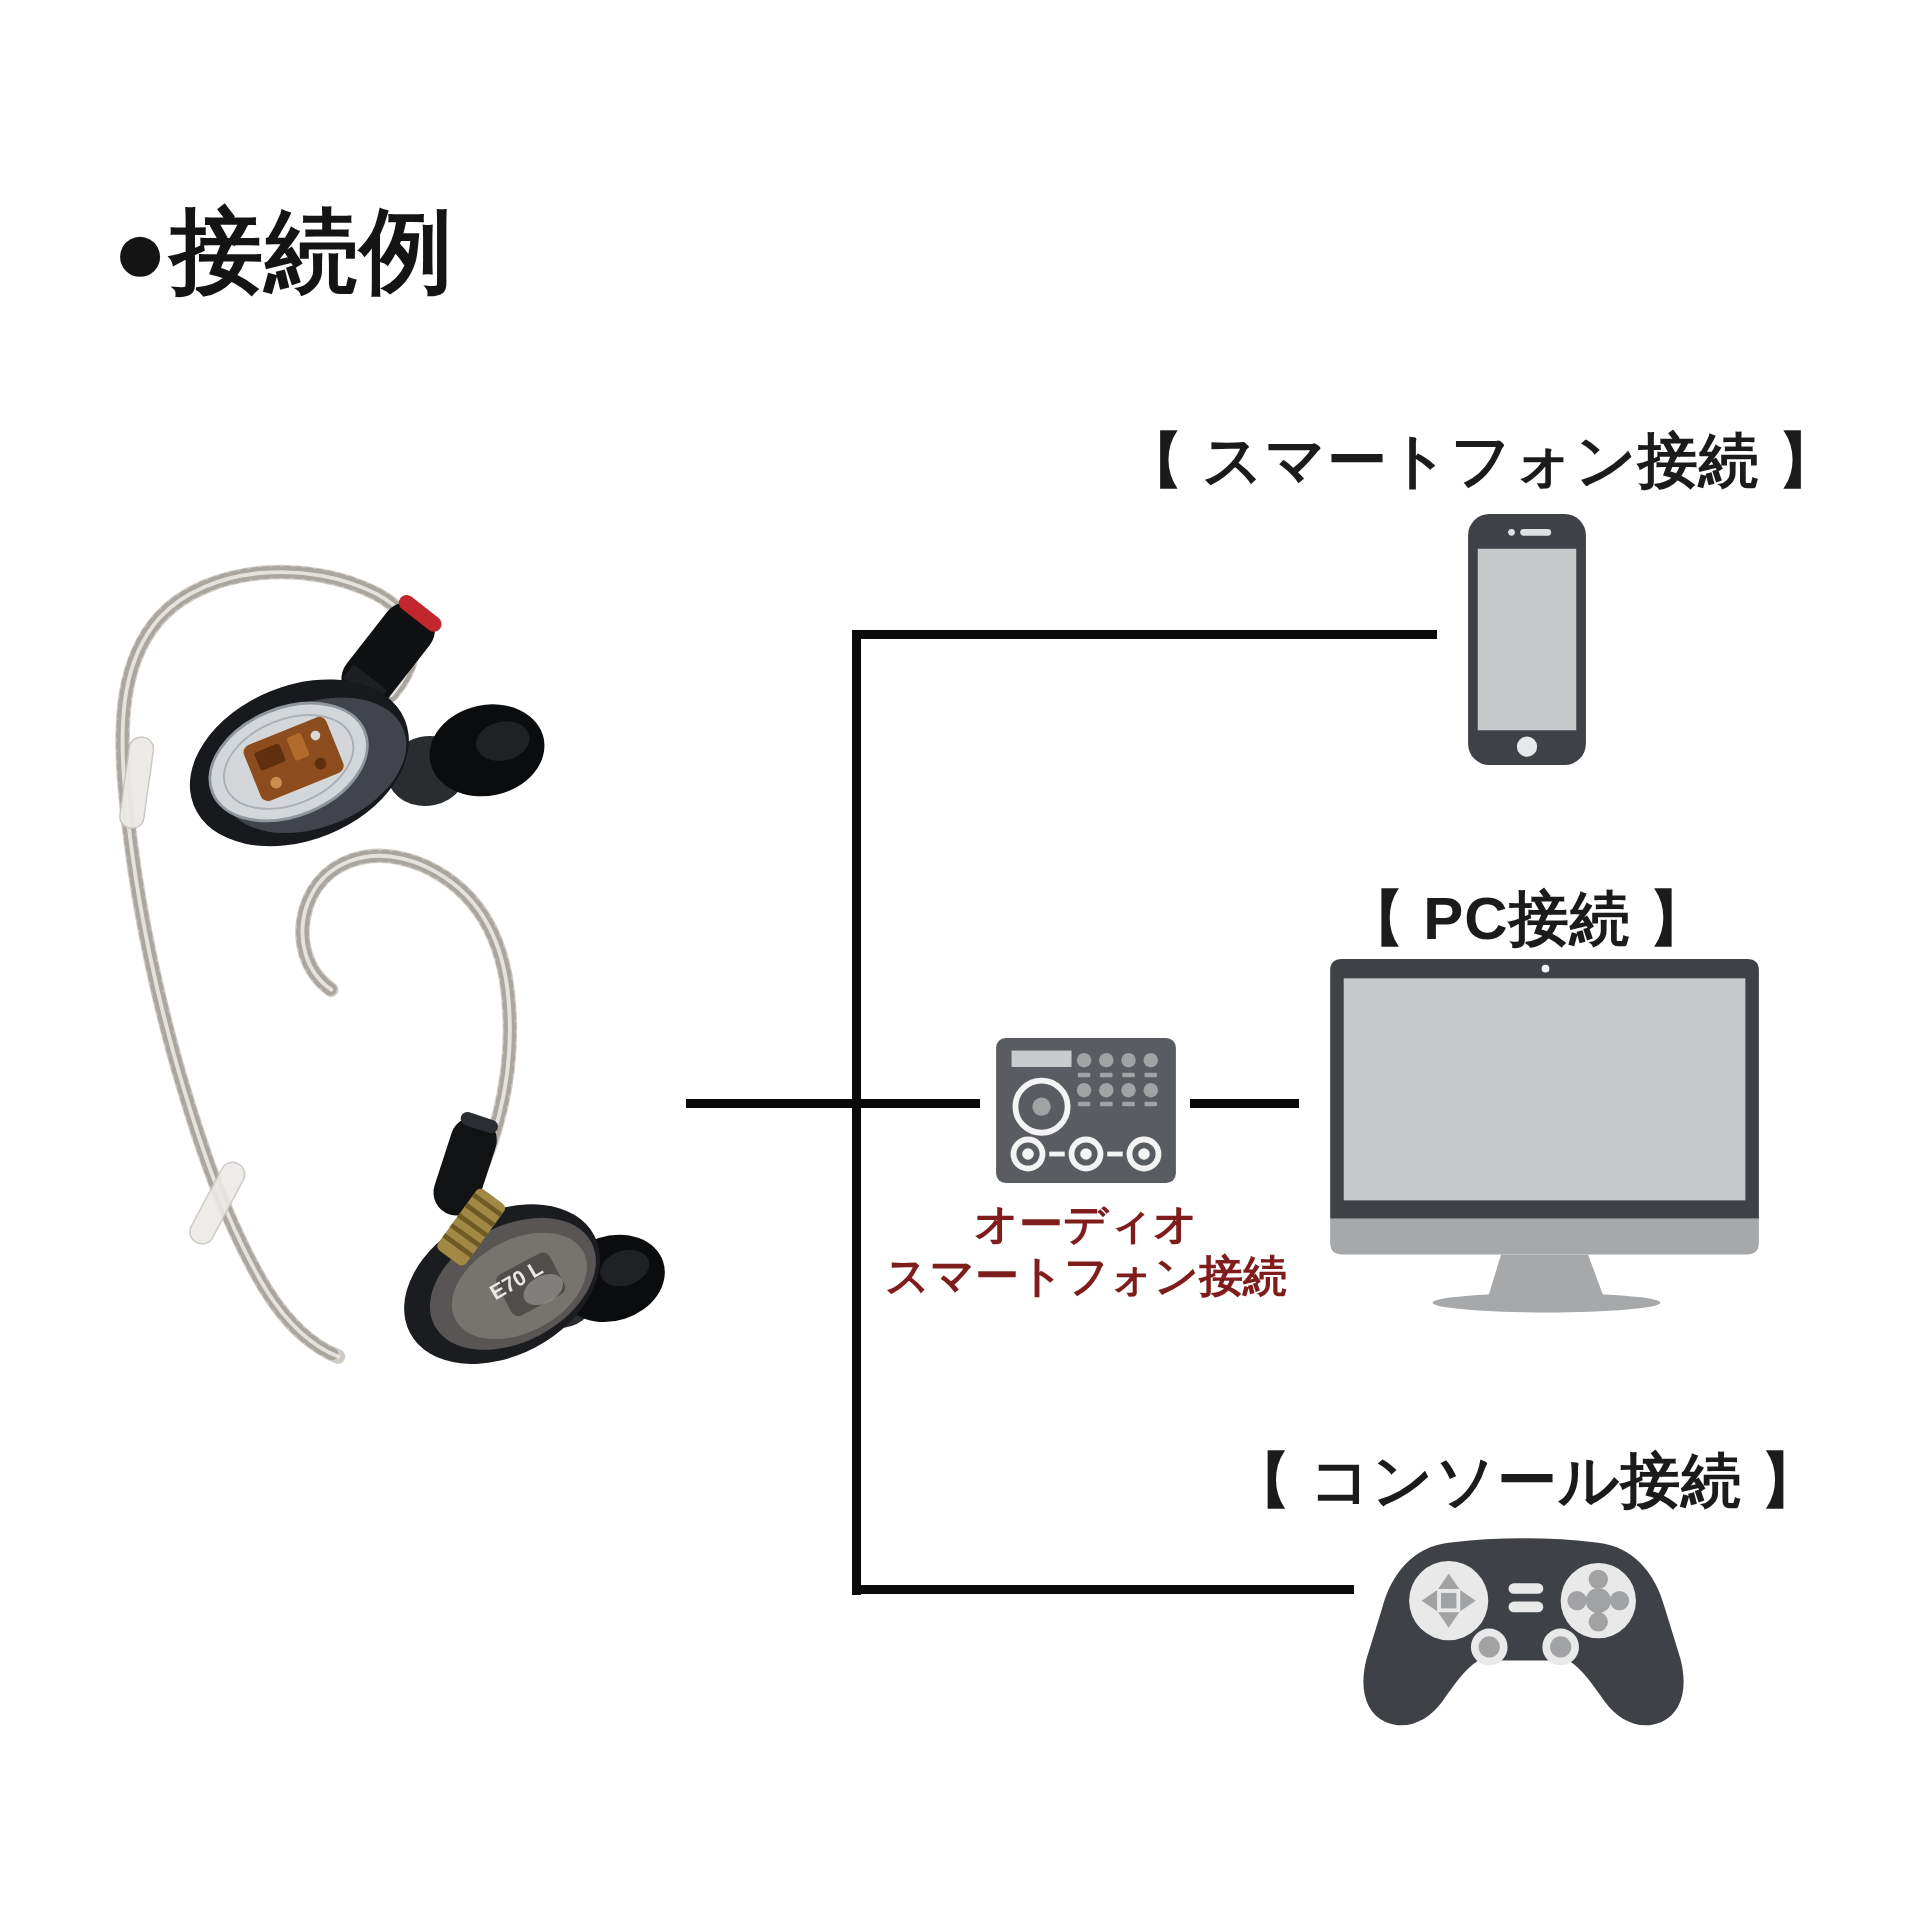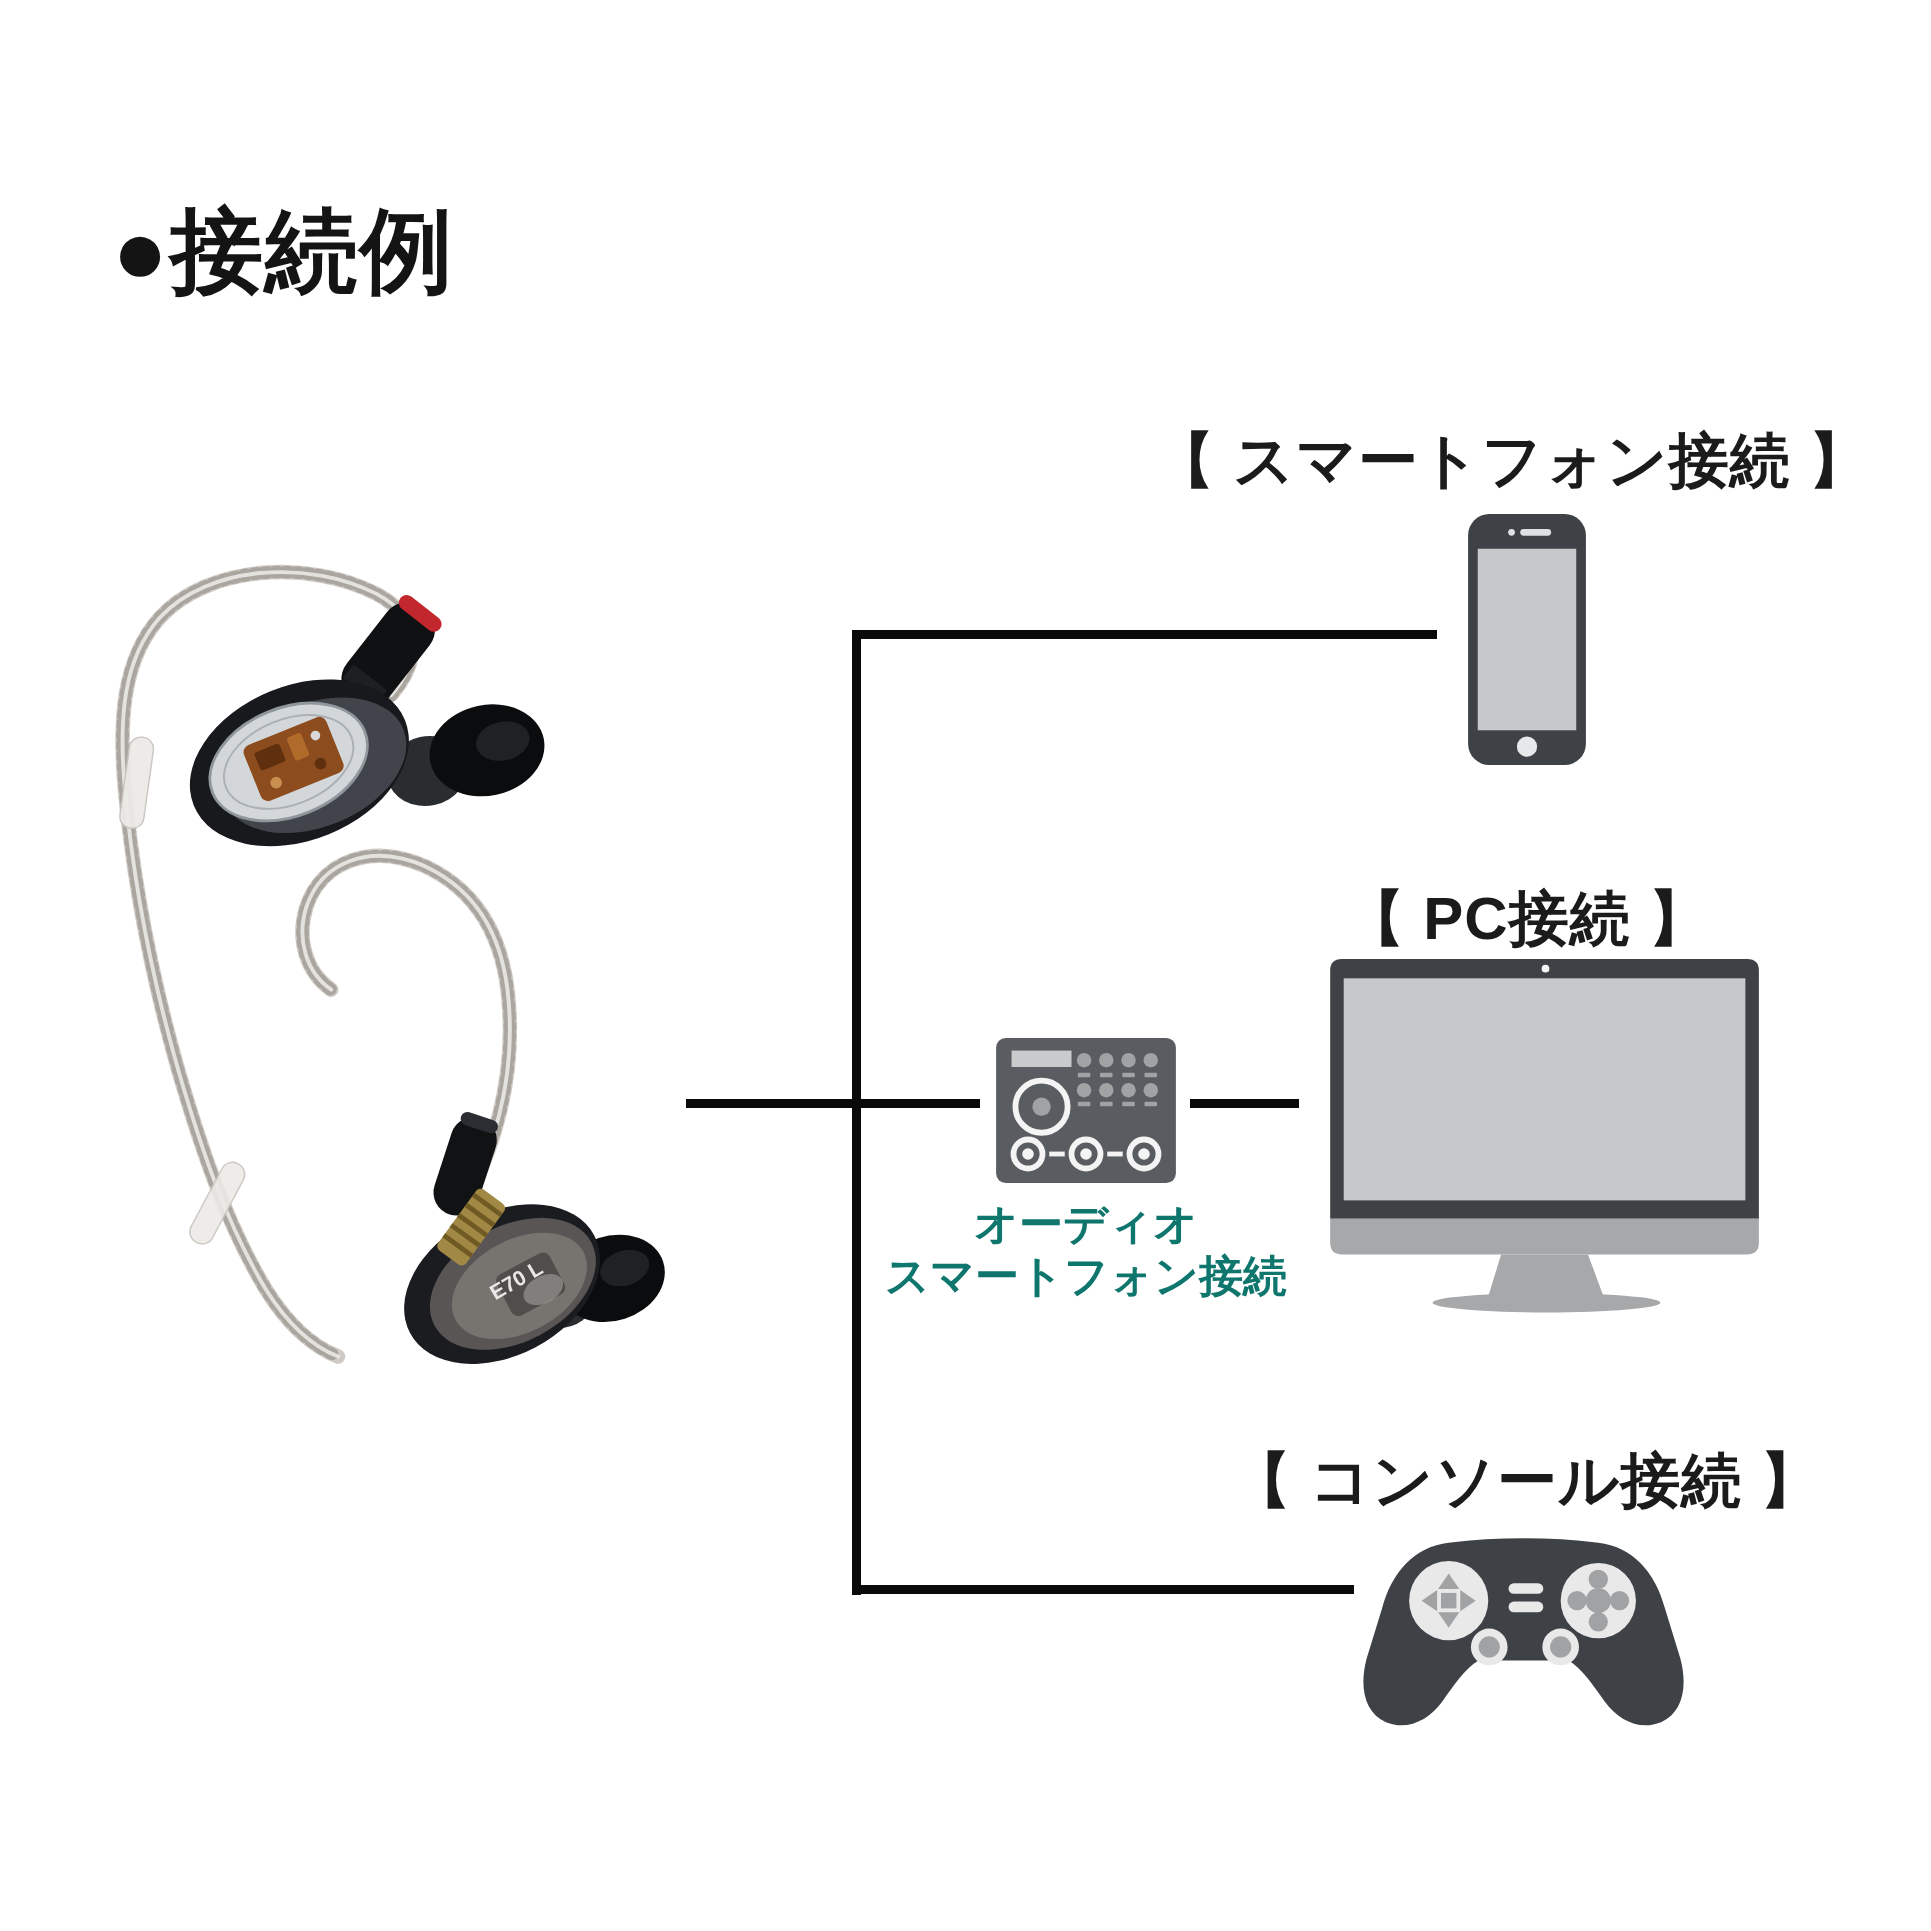--- a/index.html
+++ b/index.html
@@ -13,39 +13,39 @@
     white-space:nowrap;
   }
   .line { position:absolute; background:#0a0a0a; }
   .bracket-label {
     position:absolute; transform:translateX(-50%);
     font-size:60px; font-weight:800; color:#1b1b1b; white-space:nowrap;
     letter-spacing:1px;
   }
   .iface-label {
     position:absolute; left:1086px; top:1198px; transform:translateX(-50%);
-    font-size:44px; font-weight:600; color:#0f766e; text-align:center;
+    font-size:44px; font-weight:600; color:#7f1d1d; text-align:center;
     line-height:52px; white-space:nowrap;
   }
   .icon { position:absolute; }
 </style>
 </head>
 <body>
 
 <div class="canvas">
 
   <div class="page-title">●接続例</div>
 
   <div class="line" style="left:852px; top:630px; width:585px; height:8.7px;"></div>
   <div class="line" style="left:852px; top:630px; width:8.7px; height:965px;"></div>
   <div class="line" style="left:686px; top:1099px; width:294px; height:8.7px;"></div>
   <div class="line" style="left:1190px; top:1099px; width:109px; height:8.7px;"></div>
   <div class="line" style="left:852px; top:1585px; width:502px; height:8.7px;"></div>
 
-  <div class="bracket-label" style="left:1481px; top:421px;margin-left:31px;">【 スマートフォン接続 】</div>
+  <div class="bracket-label" style="left:1481px; top:421px;">【 スマートフォン接続 】</div>
   <div class="bracket-label" style="left:1527px; top:879px;">【 PC接続 】</div>
   <div class="bracket-label" style="left:1526px; top:1441px;">【 コンソール接続 】</div>
   <div class="iface-label">
     <span>オーディオ</span><br>
     <span>スマートフォン接続</span>
   </div>
 
   <svg class="icon" style="left:1467px; top:513px;" width="120" height="253" viewBox="0 0 124 262">
     <rect x="1" y="1" width="122" height="260" rx="22" fill="#3e4146"></rect>
     <rect x="11" y="37" width="102" height="188" fill="#c7c8ca"></rect>

